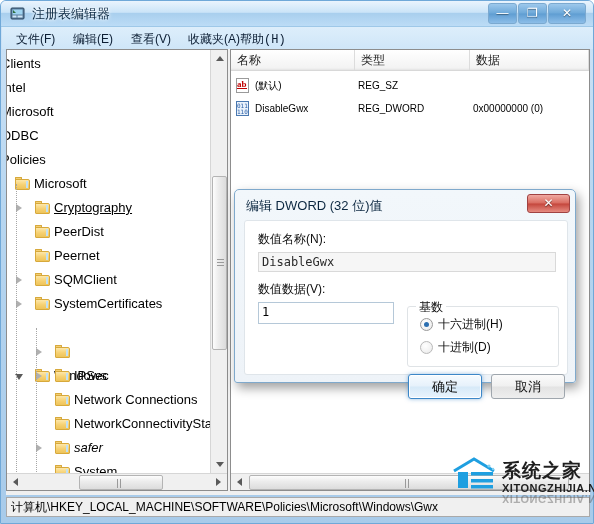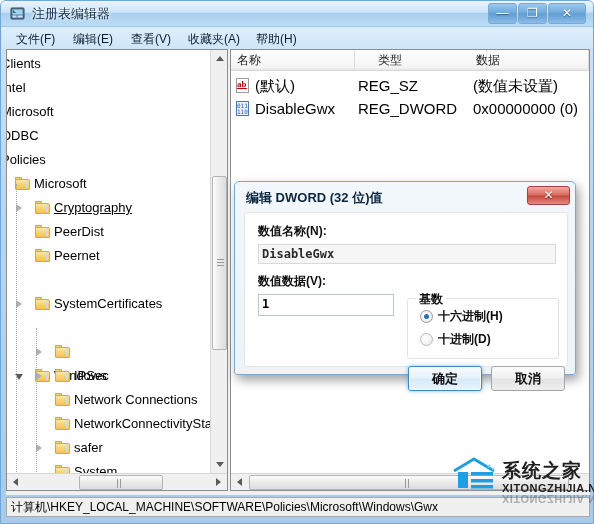--- a/index.html
+++ b/index.html
@@ -232,21 +232,21 @@
     padding-left: 6px;
     cursor: default;
     overflow: hidden;
   }
   .lrow {
     position: absolute; left: 0; height: 20px;
     width: 358px;
   }
   .lcell {
     position: absolute; top: 0; height: 20px; line-height: 20px;
-    font-size: 15px; color: #000000;
+    font-size: 10px; color: #000000;
     white-space: nowrap;
   }
   .vicon {
     position: absolute; left: 4px; top: 2px;
     width: 16px; height: 16px;
   }
   .vicon .page {
     position: absolute; left: 1px; top: 0;
     width: 13px; height: 15px;
     background: #ffffff;
@@ -283,28 +283,27 @@
     color: #000000;
     line-height: 18px;
     padding-left: 4px;
     white-space: nowrap;
     overflow: hidden;
   }
 
   
   #dialog {
     position: absolute;
-    left: 233px; top: 180px;
+    left: 233px; top: 188px;
     width: 342px; height: 194px;
     background: linear-gradient(to bottom, #f2f7fb 0%, #eef3f8 100%);
     border: 1px solid #7fa9cc;
     border-radius: 5px 5px 3px 3px;
     box-shadow: 3px 5px 11px rgba(0,0,0,.38);
     box-sizing: border-box;
-    font-weight: bold;
   }
   #dlg-title {
     position: absolute; left: 11px; top: 7px;
     font-size: 13px; color: #0b2740;
     white-space: nowrap;
   }
   #dlg-close {
     position: absolute; right: 5px; top: 4px;
     width: 43px; height: 19px;
     border: 1px solid #a04242;
@@ -467,21 +466,21 @@
     <div class="winbtn" id="btn-close">
       <span>✕</span>
     </div>
   </div>
 
   <div id="menubar">
       <div class="menu-item" style="left: 10px;">文件(F)</div>
       <div class="menu-item" style="left: 67px;">编辑(E)</div>
       <div class="menu-item" style="left: 125px;">查看(V)</div>
       <div class="menu-item" style="left: 182px;">收藏夹(A)</div>
-      <div class="menu-item" style="left: 250px;">帮助(H)</div>
+      <div class="menu-item" style="left: 234px; font-family: Liberation Mono, monospace;">帮助(H)</div>
     </div>
 
   <div id="client">
 
     <div id="treepane">
       <div id="treeinner">
           <div class="tnode" style="left: 0px; top: 2px; width: 205px;">
             <div class="tlabel" style="left: -6px;">Clients</div>
           </div>
           <div class="tnode" style="left: 0px; top: 26px; width: 205px;">
@@ -524,20 +523,31 @@
             <div class="tlabel" style="left: 47px;">PeerDist</div>
           </div>
           <div class="tnode" style="left: 0px; top: 194px; width: 205px;">
             <div class="folder" style="left: 28px;">
               <div class="ftab"></div>
               <div class="fbody"></div>
               <div class="fspine"></div>
             </div>
             <div class="tlabel" style="left: 47px;">Peernet</div>
           </div>
+          <div class="tnode" style="left: 0px; top: 218px; width: 205px;">
+            <div class="expander collapsed" style="left: 8px;">
+              <i></i>
+            </div>
+            <div class="folder" style="left: 28px;">
+              <div class="ftab"></div>
+              <div class="fbody"></div>
+              <div class="fspine"></div>
+            </div>
+            <div class="tlabel" style="left: 47px;">SQMClient</div>
+          </div>
           <div class="tnode" style="left: 0px; top: 242px; width: 205px;">
             <div class="expander collapsed" style="left: 8px;">
               <i></i>
             </div>
             <div class="folder" style="left: 28px;">
               <div class="ftab"></div>
               <div class="fbody"></div>
               <div class="fspine"></div>
             </div>
             <div class="tlabel" style="left: 47px;">SystemCertificates</div>
@@ -583,21 +593,21 @@
             <div class="tlabel" style="left: 67px;">Network Connections</div>
           </div>
           <div class="tnode" style="left: 0px; top: 362px; width: 205px;">
             <div class="folder" style="left: 48px;">
               <div class="ftab"></div>
               <div class="fbody"></div>
               <div class="fspine"></div>
             </div>
             <div class="tlabel" style="left: 67px;">NetworkConnectivityStat</div>
           </div>
-          <div class="tnode" style="left: 0px; top: 386px; width: 205px;">
+          <div class="tnode" style="left: 0px; top: 386px; width: 205px; font-style: italic;">
             <div class="expander collapsed" style="left: 28px;">
               <i></i>
             </div>
             <div class="folder" style="left: 48px;">
               <div class="ftab"></div>
               <div class="fbody"></div>
               <div class="fspine"></div>
             </div>
             <div class="tlabel" style="left: 67px;">safer</div>
           </div>
@@ -638,33 +648,32 @@
         </div>
         <div class="sb-btn" style="right:0; top:0;">
           <div class="arrow arr-rt"></div>
         </div>
       </div>
     </div>
 
     <div id="listpane">
       <div id="listheader">
           <div class="hcol" style="left: 0px; width: 124px;">名称</div>
-          <div class="hcol" style="left: 124px; width: 115px; margin-left: 17px;">类型</div>
+          <div class="hcol" style="left: 124px; width: 115px;">类型</div>
           <div class="hcol" style="left: 239px; width: 119px;">数据</div>
         </div>
       <div id="listrows">
           <div class="lrow" style="top: 26px;">
             <div class="vicon str">
               <div class="page"></div>
               <div class="ab">ab</div>
               <div class="rule"></div>
             </div>
             <div class="lcell" style="left: 24px;">(默认)</div>
             <div class="lcell" style="left: 127px;">REG_SZ</div>
-            <div class="lcell" style="left: 242px;">(数值未设置)</div>
           </div>
           <div class="lrow" style="top: 49px;">
             <div class="vicon dw">
               <div class="page"></div>
               <div class="b1">011</div>
               <div class="b2">110</div>
             </div>
             <div class="lcell" style="left: 24px;">DisableGwx</div>
             <div class="lcell" style="left: 127px;">REG_DWORD</div>
             <div class="lcell" style="left: 242px;">0x00000000 (0)</div>

